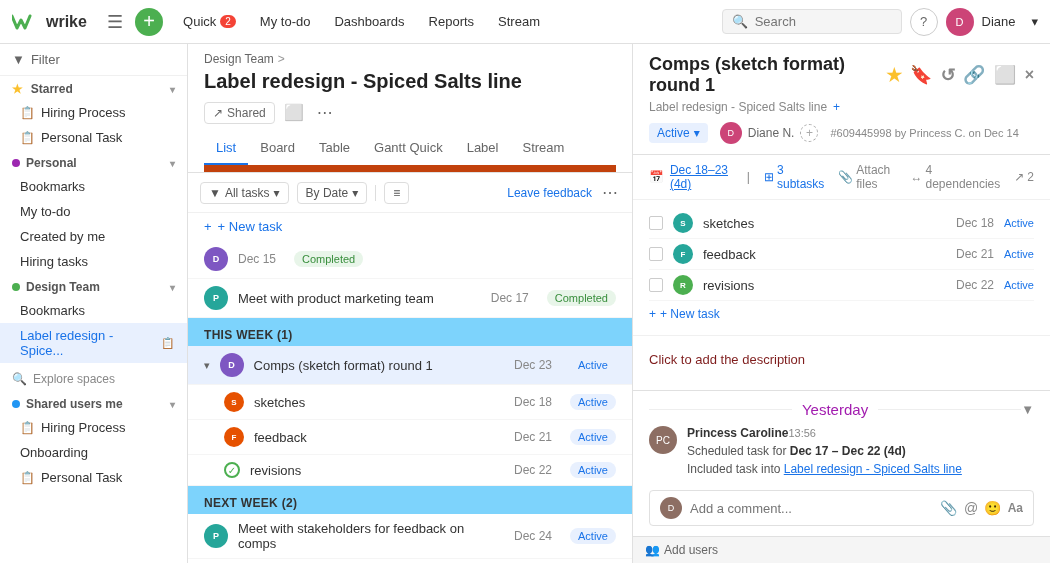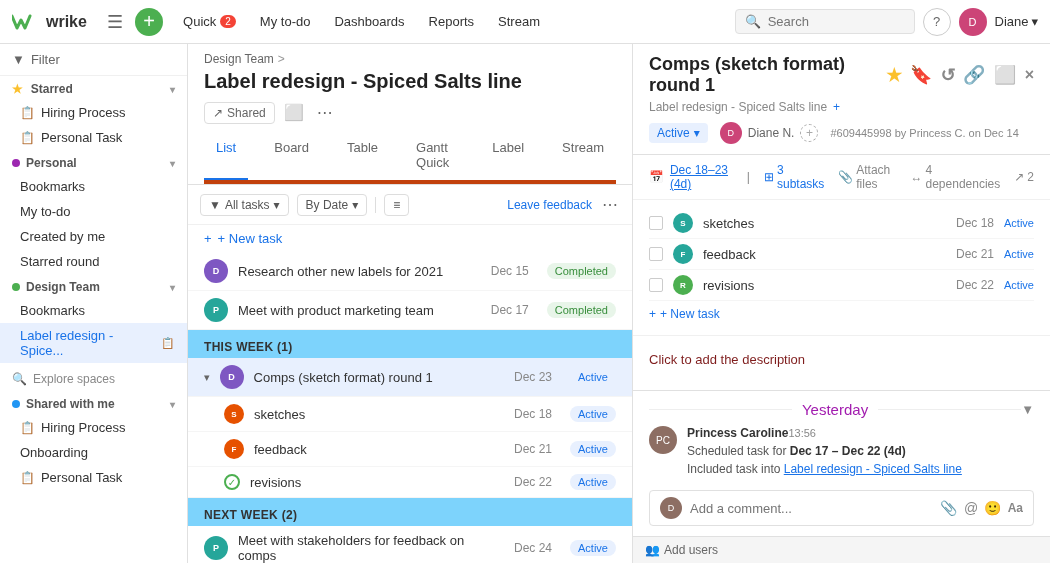--- a/index.html
+++ b/index.html
@@ -11,21 +11,21 @@
     .logo-icon { width: 28px; height: 22px; }
     .hamburger { cursor: pointer; padding: 4px; color: #666; font-size: 18px; }
     .nav-btn { background: #4caf50; color: #fff; border: none; border-radius: 50%; width: 28px; height: 28px; font-size: 20px; cursor: pointer; display: flex; align-items: center; justify-content: center; margin-right: 4px; }
     .nav-link { color: #333; text-decoration: none; padding: 4px 8px; font-size: 13px; cursor: pointer; }
     .nav-link.inbox { display: flex; align-items: center; gap: 4px; }
     .badge { background: #f44336; color: #fff; border-radius: 10px; font-size: 10px; padding: 1px 5px; }
     .search-box { display: flex; align-items: center; background: #f5f5f5; border: 1px solid #e0e0e0; border-radius: 4px; padding: 4px 10px; gap: 6px; width: 180px; margin-left: auto; }
     .search-box input { background: none; border: none; outline: none; font-size: 13px; width: 120px; }
     .help-btn { width: 28px; height: 28px; border-radius: 50%; border: 1px solid #ccc; display: flex; align-items: center; justify-content: center; cursor: pointer; color: #666; font-size: 13px; }
     .user-avatar { width: 28px; height: 28px; border-radius: 50%; background: #c47; display: flex; align-items: center; justify-content: center; color: #fff; font-size: 11px; cursor: pointer; }
-    .user-name { font-size: 13px; cursor: pointer; display: flex; align-items: center; gap: 3px; }
+    .user-name { font-size: 13px; cursor: pointer; display: flex; align-items: center; gap: 16px; }
 
     
     .body { display: flex; flex: 1; overflow: hidden; }
 
     
     .sidebar { width: 188px; background: #fff; border-right: 1px solid #e0e0e0; display: flex; flex-direction: column; overflow-y: auto; flex-shrink: 0; }
     .sidebar-filter { display: flex; align-items: center; gap: 6px; padding: 8px 12px; color: #666; font-size: 13px; cursor: pointer; border-bottom: 1px solid #f0f0f0; }
     .sidebar-section { padding: 0; }
     .sidebar-section-header { display: flex; align-items: center; justify-content: space-between; padding: 6px 12px 4px; font-size: 12px; font-weight: 600; color: #555; cursor: pointer; }
     .sidebar-section-header .arrow { font-size: 10px; color: #999; }
@@ -40,21 +40,21 @@
 
     
     .task-panel { width: 445px; background: #fff; border-right: 1px solid #e0e0e0; display: flex; flex-direction: column; flex-shrink: 0; overflow: hidden; }
     .task-panel-header { padding: 8px 16px 0; border-bottom: 1px solid #e0e0e0; }
     .breadcrumb { font-size: 12px; color: #666; display: flex; align-items: center; gap: 4px; margin-bottom: 4px; }
     .breadcrumb-arrow { color: #999; }
     .task-title { font-size: 20px; font-weight: 600; color: #222; margin-bottom: 8px; }
     .task-header-actions { display: flex; align-items: center; gap: 8px; margin-bottom: 8px; }
     .shared-btn { display: flex; align-items: center; gap: 4px; font-size: 12px; color: #666; border: 1px solid #ddd; border-radius: 4px; padding: 3px 8px; cursor: pointer; }
     .icon-btn { background: none; border: none; cursor: pointer; color: #666; font-size: 16px; padding: 2px; }
-    .tabs { display: flex; gap: 14px; border-bottom: 4px solid #c2410c; }
+    .tabs { display: flex; gap: 0; border-bottom: 7px solid #c2410c; }
     .tab { padding: 8px 12px; font-size: 13px; color: #666; cursor: pointer; border-bottom: 2px solid transparent; }
     .tab.active { color: #1a73e8; border-bottom-color: #1a73e8; font-weight: 500; }
     .task-toolbar { display: flex; align-items: center; gap: 8px; padding: 8px 12px; border-bottom: 1px solid #f0f0f0; }
     .filter-btn { display: flex; align-items: center; gap: 4px; font-size: 12px; color: #555; border: 1px solid #ddd; border-radius: 4px; padding: 3px 8px; cursor: pointer; }
     .toolbar-divider { width: 1px; height: 16px; background: #ddd; }
     .leave-feedback { margin-left: auto; font-size: 12px; color: #1a73e8; cursor: pointer; }
     .new-task-btn { display: flex; align-items: center; gap: 6px; padding: 6px 16px; font-size: 13px; color: #1a73e8; cursor: pointer; }
     .task-list { overflow-y: auto; flex: 1; }
     .task-group-header { font-size: 12px; font-weight: 600; color: #333; padding: 10px 16px 4px; background: #7dd3fc; text-transform: uppercase; letter-spacing: 0.3px; }
     .task-row { display: flex; align-items: center; padding: 7px 16px; border-bottom: 1px solid #f5f5f5; cursor: pointer; gap: 10px; }
@@ -179,21 +179,21 @@
       <div class="sidebar-item">
         <span>Bookmarks</span>
       </div>
       <div class="sidebar-item">
         <span>My to-do</span>
       </div>
       <div class="sidebar-item">
         <span>Created by me</span>
       </div>
       <div class="sidebar-item">
-        <span>Starred round</span>
+        <span>Hiring tasks</span>
       </div>
     </div>
 
     <div class="sidebar-section">
       <div class="sidebar-section-header">
         <span style="display:flex;align-items:center;gap:6px;">
           <span class="design-dot"></span>
           <span>Design Team</span>
         </span>
         <span class="arrow">▾</span>
@@ -209,21 +209,21 @@
 
     <div class="sidebar-item" style="padding-left:12px;font-size:12px;color:#888;margin-top:4px;">
       <span>🔍</span>
       <span>Explore spaces</span>
     </div>
 
     <div class="sidebar-section">
       <div class="sidebar-section-header">
         <span style="display:flex;align-items:center;gap:6px;">
           <span style="width:8px;height:8px;border-radius:50%;background:#2196f3;display:inline-block;"></span>
-          <span>Shared with me</span>
+          <span>Shared users me</span>
         </span>
         <span class="arrow">▾</span>
       </div>
       <div class="sidebar-item">
         <span style="font-size:12px;">📋</span>
         <span>Hiring Process</span>
       </div>
       <div class="sidebar-item">
         <span>Onboarding</span>
       </div>
@@ -277,21 +277,20 @@
       </div>
 
       <div class="task-list">
         <div class="new-task-btn">
           <span>+</span>
           <span style="font-size:13px;">+ New task</span>
         </div>
 
         <div class="task-row">
           <div class="task-avatar" style="background:#7e57c2;">D</div>
-          <span class="task-name">Research other new labels for 2021</span>
           <span class="task-date">Dec 15</span>
           <span class="status-badge status-completed">Completed</span>
         </div>
         <div class="task-row">
           <div class="task-avatar" style="background:#26a69a;">P</div>
           <span class="task-name">Meet with product marketing team</span>
           <span class="task-date">Dec 17</span>
           <span class="status-badge status-completed">Completed</span>
         </div>
 

